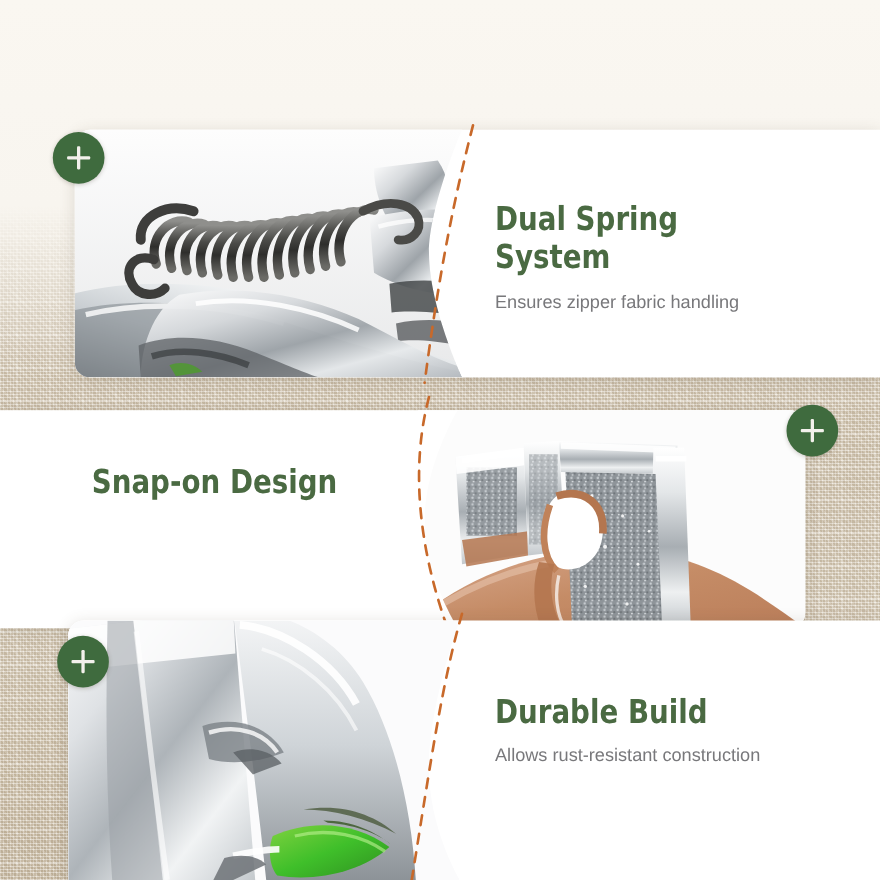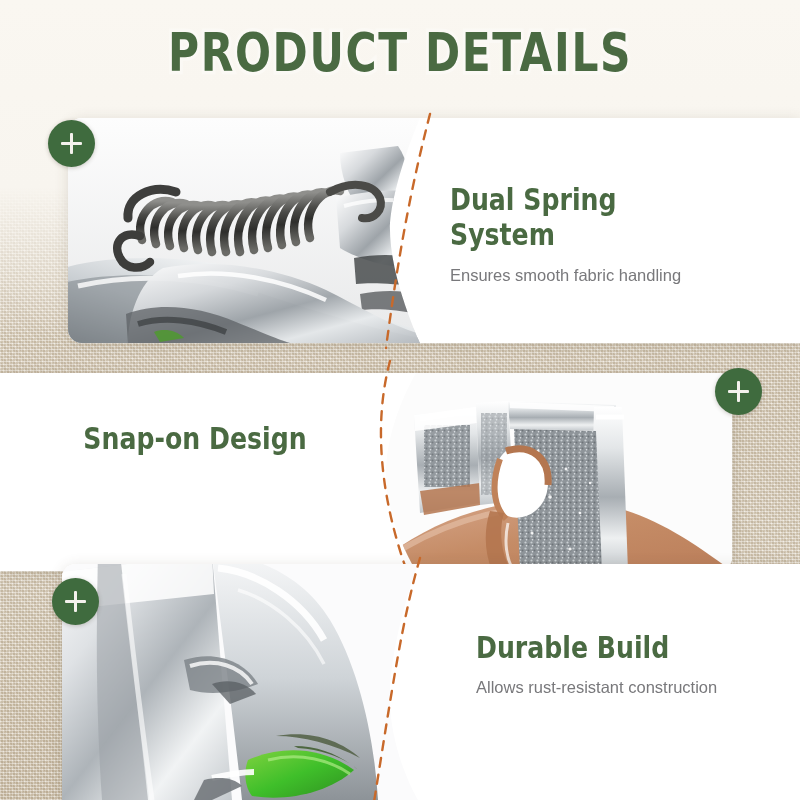--- a/index.html
+++ b/index.html
@@ -127,23 +127,20 @@
 </head>
 <body>
 
 <div id="page">
 
   <div class="bg-base"></div>
   <div class="bg-weave"></div>
   <div class="bg-weave2"></div>
   <div class="bg-topfade"></div>
 
-  <div class="header">
-    <h1>PRODUCT DETAILS</h1>
-  </div>
 
   <div class="row" style="top:0;height:348px">
 
     <div class="panel" style="left:68px; top:118px; width:732px; height:225px;
                 border-radius:14px 0 0 14px;"></div>
 
     <div class="photo" style="left:68px; top:118px; width:352px; height:225px;
                 border-radius:14px 0 0 14px;">
       <svg viewBox="0 0 352 225" preserveAspectRatio="xMidYMid slice" aria-hidden="true">
         <defs>
@@ -227,21 +224,21 @@
 
     <div class="dash" style="left:384px; top:118px; width:60px; height:226px;">
       <svg width="60" height="226" viewBox="0 0 60 226">
         <path d="M46,-4 C30,58 16,124 2,230" stroke="#c8692a" stroke-width="2.4" fill="none" stroke-dasharray="9 8" stroke-linecap="round"></path>
       </svg>
     </div>
 
     <div class="txt" style="left:450px; top:182px; width:320px; text-align:left;">
       <div class="title">Dual Spring
 System</div>
-      <div class="sub">Ensures smooth fabric handling</div>
+      <div class="sub">Ensures zipper fabric handling</div>
     </div>
 
     <div class="badge" style="left:48px; top:120px;"></div>
   </div>
 
   <div class="row" style="top:363px;height:216px">
 
     <div class="panel" style="left:0; top:10px; width:732px; height:198px;
                 border-radius:0 14px 14px 0;"></div>
 
@@ -394,21 +391,21 @@
         </g>
       </svg>
     </div>
 
     <div class="dash" style="left:368px; top:-6px; width:70px; height:248px;">
       <svg width="70" height="248" viewBox="0 0 70 248">
         <path d="M52,0 C34,62 24,132 6,244" stroke="#c8692a" stroke-width="2.4" fill="none" stroke-dasharray="9 8" stroke-linecap="round"></path>
       </svg>
     </div>
 
-    <div class="txt" style="left:476px; top:66px; width:320px; text-align:left;">
+    <div class="txt" style="left:450px; top:66px; width:320px; text-align:left;">
       <div class="title">Durable Build</div>
       <div class="sub">Allows rust-resistant construction</div>
     </div>
 
     <div class="badge" style="left:52px; top:14px;"></div>
   </div>
 
 </div>
 
 </body></html>

